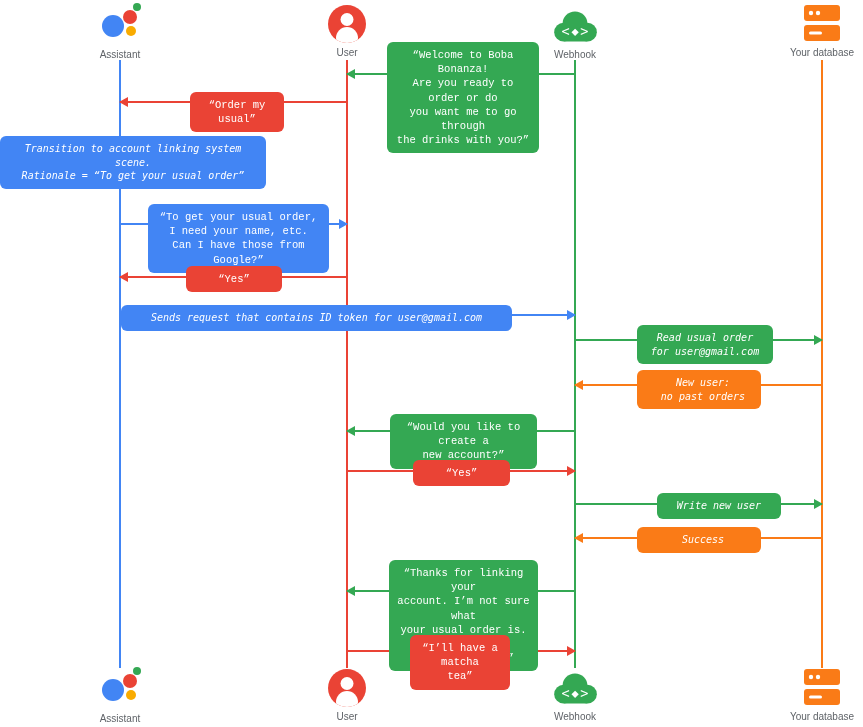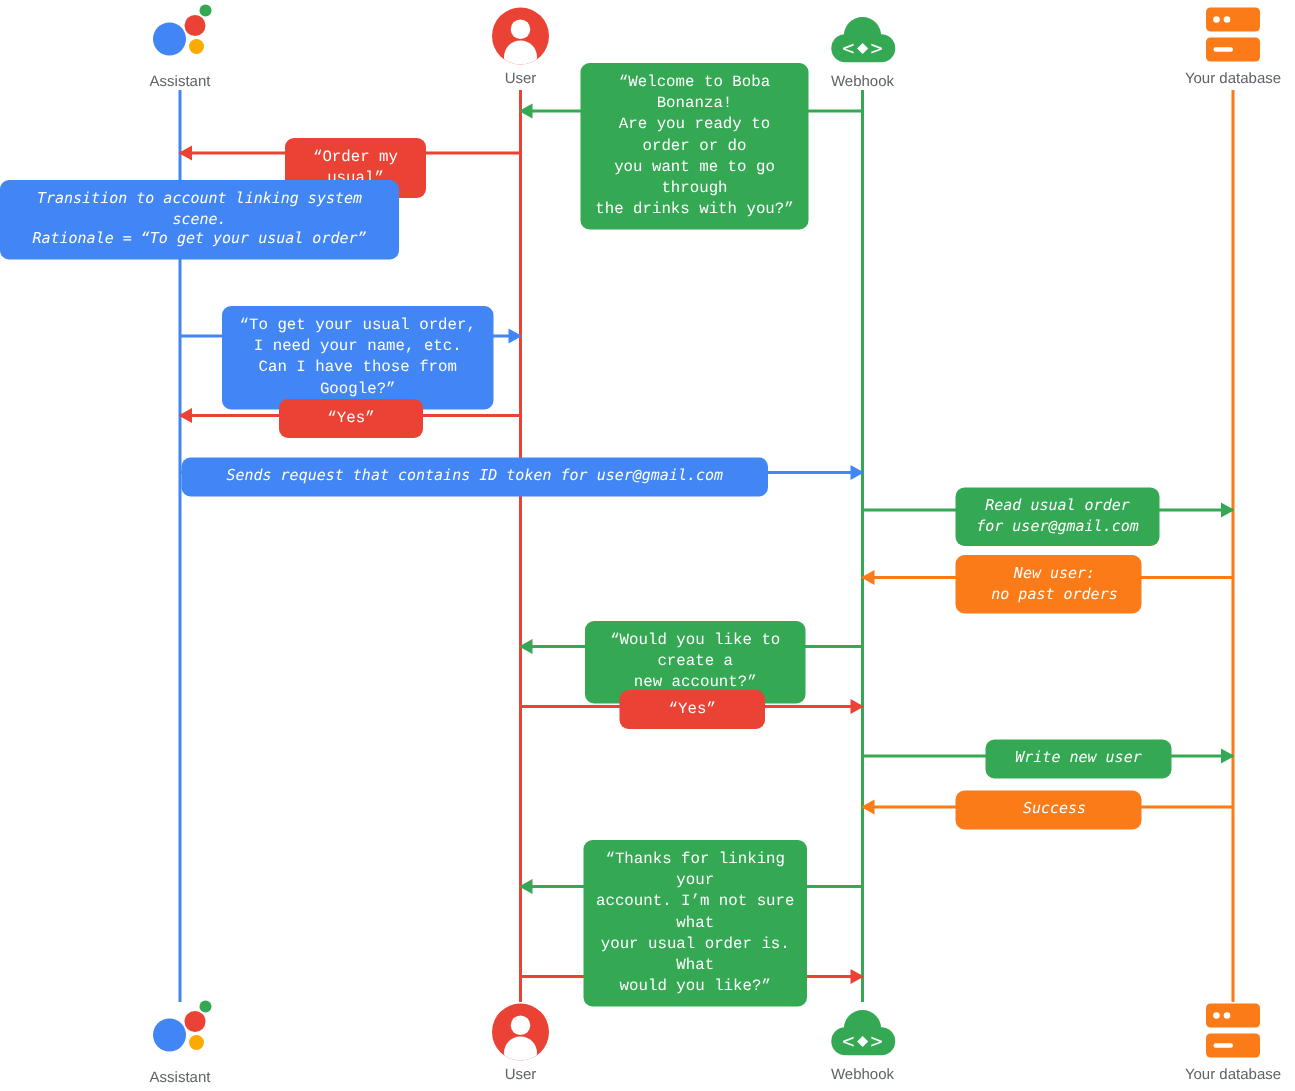--- a/index.html
+++ b/index.html
@@ -213,34 +213,36 @@
   <div class="arrow dir-right green" style="left:575px;top:503px;width:247px;"></div>
   <div class="arrow dir-left orange" style="left:575px;top:537px;width:247px;"></div>
   <div class="arrow dir-left green" style="left:347px;top:590px;width:228px;"></div>
   <div class="arrow dir-right red" style="left:347px;top:650px;width:228px;"></div>
 
   <div class="msg bg-green" style="left:387px;top:42px;width:152px;">“Welcome to Boba Bonanza!
 Are you ready to order or do
 you want me to go through
 the drinks with you?”</div>
   <div class="msg bg-red" style="left:190px;top:92px;width:94px;">“Order my usual”</div>
-  <div class="msg bg-blue mono" style="left:0px;top:120px;width:266px;">Transition to account linking system scene.
+  <div class="msg bg-blue mono" style="left:0px;top:136px;width:266px;">Transition to account linking system scene.
 Rationale = “To get your usual order”</div>
   <div class="msg bg-blue" style="left:148px;top:204px;width:181px;">“To get your usual order,
 I need your name, etc.
 Can I have those from Google?”</div>
   <div class="msg bg-red" style="left:186px;top:266px;width:96px;">“Yes”</div>
   <div class="msg bg-blue mono" style="left:121px;top:305px;width:391px;">Sends request that contains ID token for user@gmail.com</div>
   <div class="msg bg-green mono" style="left:637px;top:325px;width:136px;">Read usual order
 for user@gmail.com</div>
   <div class="msg bg-orange mono" style="left:637px;top:370px;width:124px;">New user:
 no past orders</div>
   <div class="msg bg-green" style="left:390px;top:414px;width:147px;">“Would you like to create a
 new account?”</div>
   <div class="msg bg-red" style="left:413px;top:460px;width:97px;">“Yes”</div>
   <div class="msg bg-green mono" style="left:657px;top:493px;width:124px;">Write new user</div>
   <div class="msg bg-orange mono" style="left:637px;top:527px;width:124px;">Success</div>
   <div class="msg bg-green" style="left:389px;top:560px;width:149px;">“Thanks for linking your
 account. I’m not sure what
 your usual order is. What
 would you like?”</div>
+  <div class="msg bg-red" style="left:410px;top:635px;width:100px;">“I’ll have a matcha
+tea”</div>
 
 </div>
 
 </body></html>

